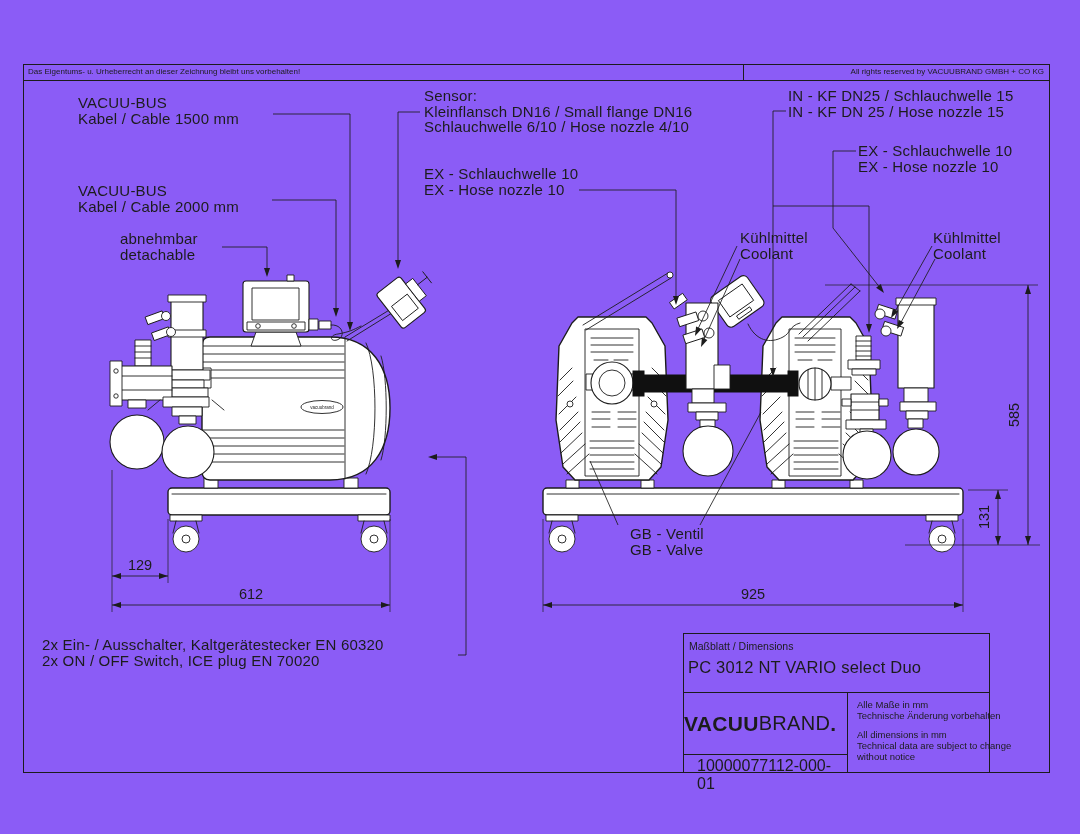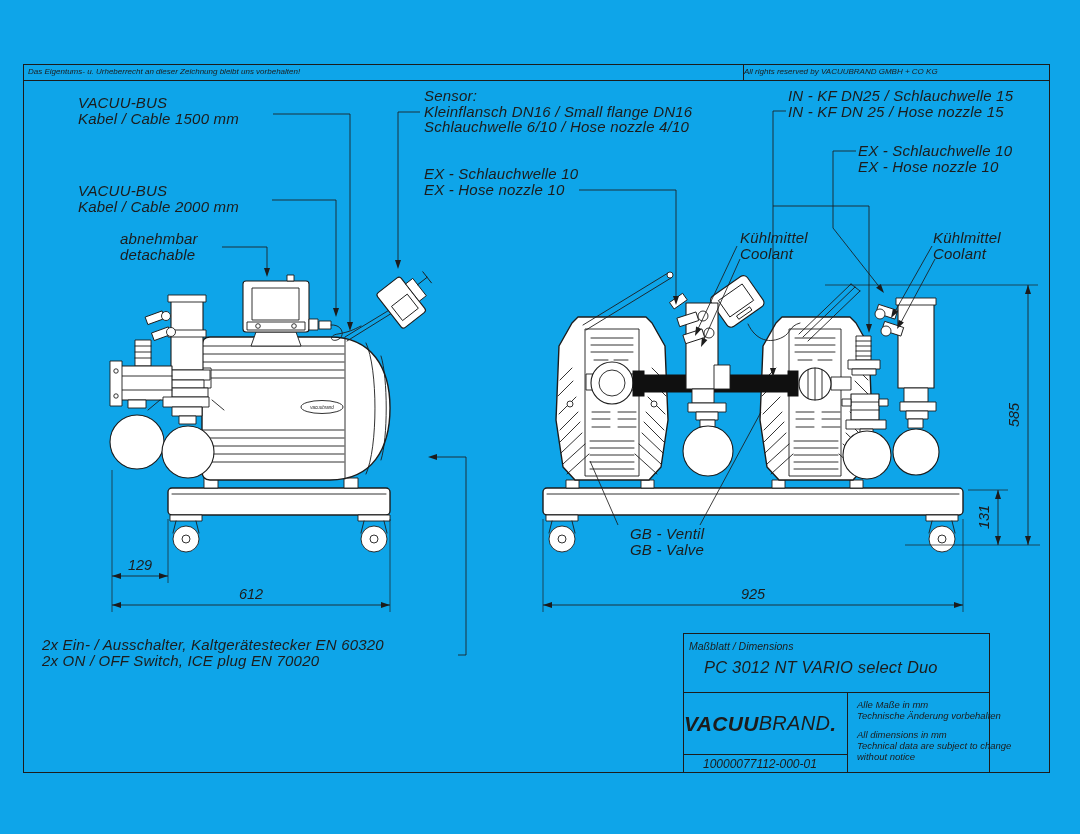--- a/index.html
+++ b/index.html
@@ -1,49 +1,49 @@
 <!DOCTYPE html>
 <html><head>
 <meta charset="utf-8">
 <style>
   html,body{margin:0;padding:0;background:#fff;}
-  #sheet{position:relative;width:1080px;height:834px;background:#0ea5e9;overflow:hidden;
-         font-family:"Liberation Sans",sans-serif;color:#1c1c1c;font-style:italic;}
+  #sheet{position:relative;width:1080px;height:834px;background:#8b5cf6;overflow:hidden;
+         font-family:"Liberation Sans",sans-serif;color:#1c1c1c;}
   .frame{position:absolute;left:23px;top:64px;width:1027px;height:709px;
          border:1.2px solid #1c1c1c;box-sizing:border-box;}
   .band{position:absolute;left:23px;top:64px;width:1027px;height:17px;
         border:1.2px solid #1c1c1c;box-sizing:border-box;display:flex;}
   .band .de{flex:0 0 715px;border-right:1px solid #1c1c1c;font-size:8px;
             line-height:14px;padding-left:4px;white-space:nowrap;overflow:hidden;}
-  .band .en{flex:1;font-size:8px;line-height:14px;text-align:left;padding-right:5px;white-space:nowrap;}
+  .band .en{flex:1;font-size:8px;line-height:14px;text-align:right;padding-right:5px;white-space:nowrap;}
   .lbl{position:absolute;font-size:15px;line-height:15.5px;letter-spacing:.2px;white-space:nowrap;}
   svg{position:absolute;left:0;top:0;}
   .o{fill:#fff;stroke:#1c1c1c;stroke-width:1.4;stroke-linejoin:round;}
   .m{fill:#fff;stroke:#1c1c1c;stroke-width:1.1;stroke-linejoin:round;}
   .w{fill:#fff;stroke:#1c1c1c;stroke-width:.9;stroke-linejoin:round;}
   .l{fill:none;stroke:#1c1c1c;stroke-width:.9;stroke-linecap:round;}
   .d{fill:none;stroke:#1c1c1c;stroke-width:.85;}
   .e{fill:none;stroke:#1c1c1c;stroke-width:.7;}
   .ar{fill:#1c1c1c;stroke:none;}
   .blk{fill:#101010;stroke:#101010;}
   .dim{font-family:"Liberation Sans",sans-serif;font-size:14.5px;fill:#1c1c1c;}
   .tiny{font-family:"Liberation Sans",sans-serif;font-size:4.5px;fill:#1c1c1c;}
   
   .tblock{position:absolute;left:683px;top:633px;width:307px;height:140px;
           border:1.2px solid #1c1c1c;box-sizing:border-box;}
   .tb-top{position:absolute;left:0;top:0;width:100%;height:59px;border-bottom:1px solid #1c1c1c;box-sizing:border-box;}
   .tb-label{position:absolute;left:5px;top:6px;font-size:10.5px;}
-  .tb-title{position:absolute;left:20px;top:24px;font-size:16.5px;letter-spacing:.2px;}
+  .tb-title{position:absolute;left:4px;top:24px;font-size:16.5px;letter-spacing:.2px;}
   .tb-left{position:absolute;left:0;top:59px;width:164px;height:79px;border-right:1px solid #1c1c1c;box-sizing:border-box;}
   .tb-logo{position:absolute;left:0;top:0;width:100%;height:62px;border-bottom:1px solid #1c1c1c;
            box-sizing:border-box;display:flex;align-items:center;}
   .brand-b{font-size:21px;font-weight:900;letter-spacing:.3px;}
   .brand-r{font-size:20px;font-weight:400;letter-spacing:.3px;}
   .brand-dot{font-size:21px;font-weight:900;}
-  .tb-docnum{position:absolute;left:19px;top:64px;font-size:12px;}
+  .tb-docnum{position:absolute;left:13px;top:64px;font-size:16px;}
   .tb-right{position:absolute;left:164px;top:59px;width:203px;height:79px;
             font-size:9.5px;line-height:11px;padding:6px 0 0 9px;box-sizing:border-box;}
   .tb-right .gap{height:8px;}
 </style>
 </head>
 <body>
 
 <div id="sheet">
 
   <div class="frame"></div>

